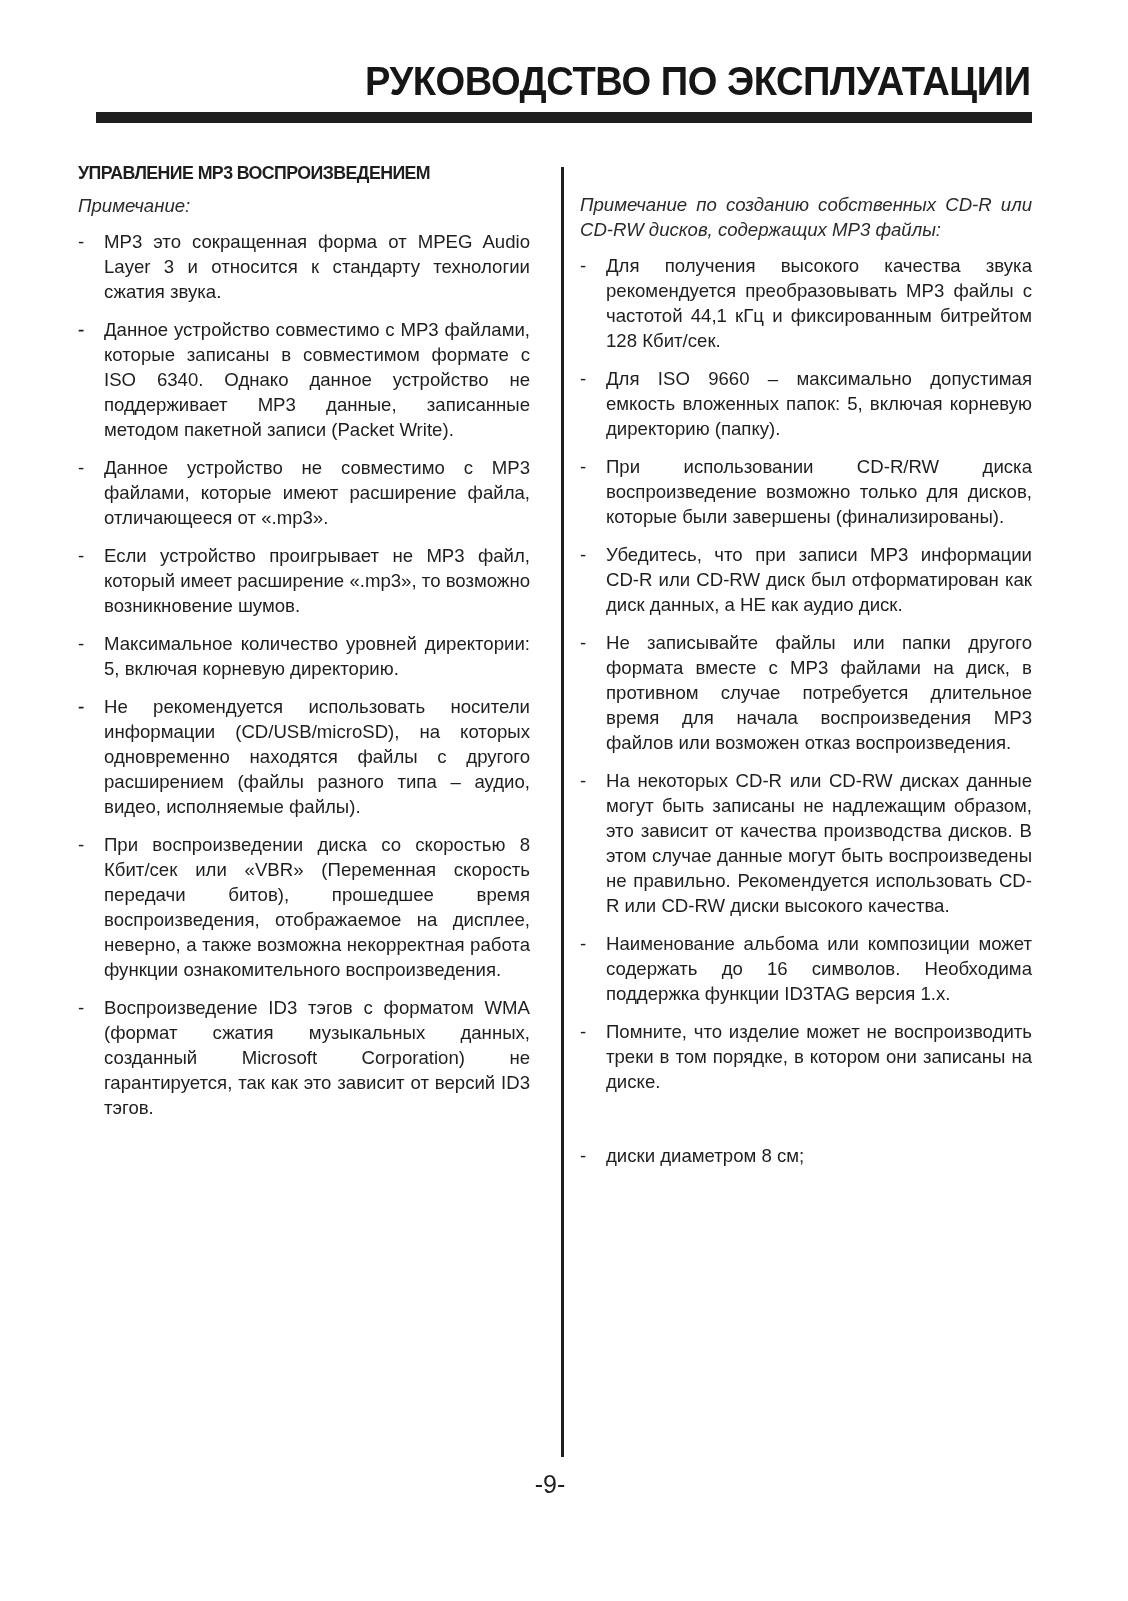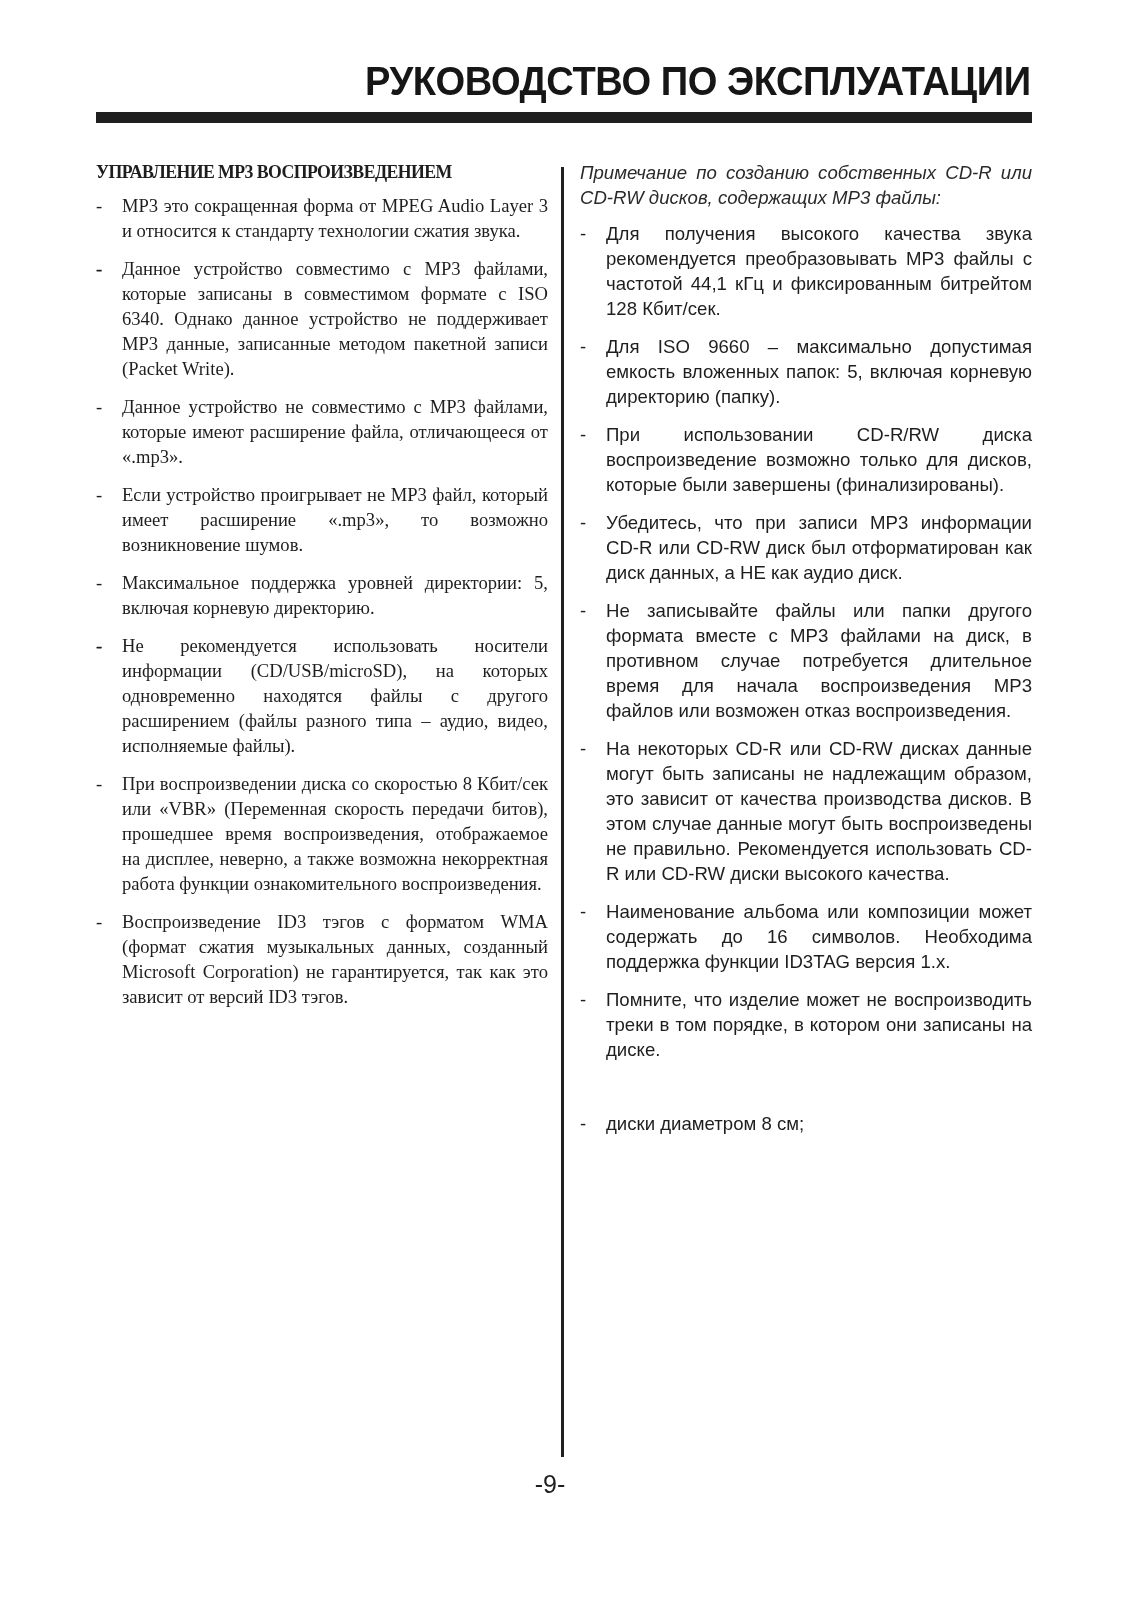--- a/index.html
+++ b/index.html
@@ -4,48 +4,49 @@
 <style>
   html, body { margin: 0; padding: 0; background: #ffffff; }
   body { width: 1128px; height: 1601px; position: relative; overflow: hidden;
          font-family: "Liberation Sans", sans-serif; color: #1e1e1e; }
   .page-title { position: absolute; right: 97px; top: 58px; margin: 0;
     font-family: "Liberation Sans", sans-serif; font-weight: bold; font-size: 41px;
     letter-spacing: -0.5px; transform: scaleX(0.93); transform-origin: right center;
     color: #161616; white-space: nowrap; }
   .title-bar { position: absolute; left: 96px; top: 112px; width: 936px; height: 11px; background: #1f1f1f; }
   .col { position: absolute; top: 160px; width: 452px; font-size: 18.6px; line-height: 25px; }
-  .col-left { left: 96px; font-family: Liberation Serif, serif; }
-  .col-right { left: 580px; width: 452px; }
+  .col-left { left: 78px; }
+  .col-right { left: 580px; width: 452px; margin-top: 32px; }
   .divider { position: absolute; left: 561px; top: 167px; width: 3px; height: 1290px; background: #1f1f1f; }
   .section-heading { margin: 0 0 8px 0; font-weight: bold; font-size: 18.5px; letter-spacing: -0.6px; transform: scaleX(0.96); transform-origin: left; white-space: nowrap; }
   .note { font-style: italic; margin: 0 0 11px 0; color: #2a2a2a; }
   .note-justify { text-align: justify; text-align-last: left; }
   ul.items { list-style: none; margin: 0; padding: 0; }
   ul.items li { position: relative; padding-left: 26px; margin: 0 0 13px 0; text-align: justify; }
   ul.items li .dash { position: absolute; left: 0; top: 0; }
   .para { margin: 0 0 11px 0; text-align: justify; }
   .spacer { height: 36px; }
   .page-number { position: absolute; left: 0; width: 1100px; text-align: center; top: 1470px; font-size: 25px; color: #1e1e1e; }
 </style>
 </head>
 <body>
 
 <h1 class="page-title">РУКОВОДСТВО ПО ЭКСПЛУАТАЦИИ</h1>
 <div class="title-bar"></div>
 
 <div class="col col-left">
   <h2 class="section-heading">УПРАВЛЕНИЕ MP3 ВОСПРОИЗВЕДЕНИЕМ</h2>
+  <p class="note">Примечание:</p>
   <ul class="items">
     <li><span class="dash">-</span><span>MP3 это сокращенная форма от MPEG Audio Layer 3 и относится к стандарту технологии сжатия звука.</span></li>
     <li><span class="dash">-</span></li>
     <li><span class="dash">-</span><span>Данное устройство совместимо с MP3 файлами, которые записаны в совместимом формате с ISO 6340. Однако данное устройство не поддерживает MP3 данные, записанные методом пакетной записи (Packet Write).</span></li>
     <li><span class="dash">-</span><span>Данное устройство не совместимо с MP3 файлами, которые имеют расширение файла, отличающееся от «.mp3».</span></li>
     <li><span class="dash">-</span><span>Если устройство проигрывает не MP3 файл, который имеет расширение «.mp3», то возможно возникновение шумов.</span></li>
-    <li><span class="dash">-</span><span>Максимальное поддержка уровней директории: 5, включая корневую директорию.</span></li>
+    <li><span class="dash">-</span><span>Максимальное количество уровней директории: 5, включая корневую директорию.</span></li>
     <li><span class="dash">-</span></li>
     <li><span class="dash">-</span><span>Не рекомендуется использовать носители информации (CD/USB/microSD), на которых одновременно находятся файлы с другого расширением (файлы разного типа – аудио, видео, исполняемые файлы).</span></li>
     <li><span class="dash">-</span><span>При воспроизведении диска со скоростью 8 Кбит/сек или «VBR» (Переменная скорость передачи битов), прошедшее время воспроизведения, отображаемое на дисплее, неверно, а также возможна некорректная работа функции ознакомительного воспроизведения.</span></li>
     <li><span class="dash">-</span><span>Воспроизведение ID3 тэгов с форматом WMA (формат сжатия музыкальных данных, созданный Microsoft Corporation) не гарантируется, так как это зависит от версий ID3 тэгов.</span></li>
   </ul>
 </div>
 
 <div class="divider"></div>
 
 <div class="col col-right">

